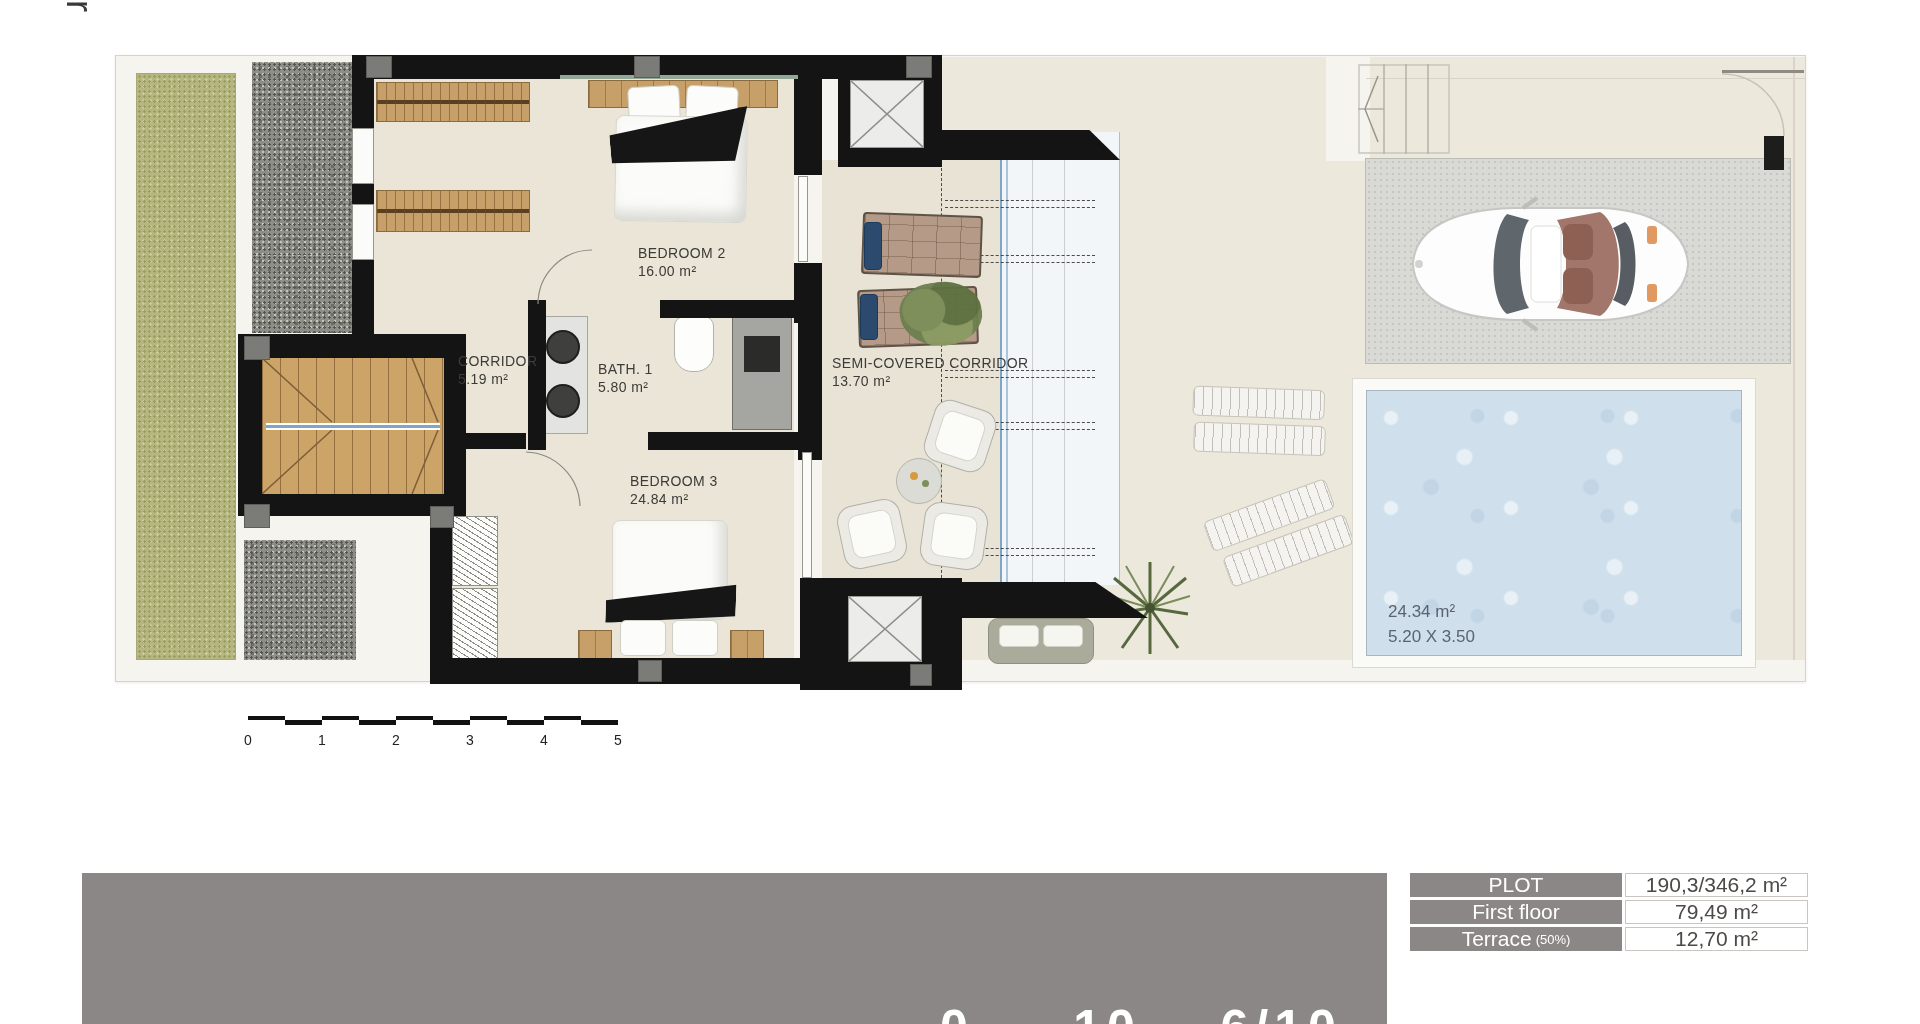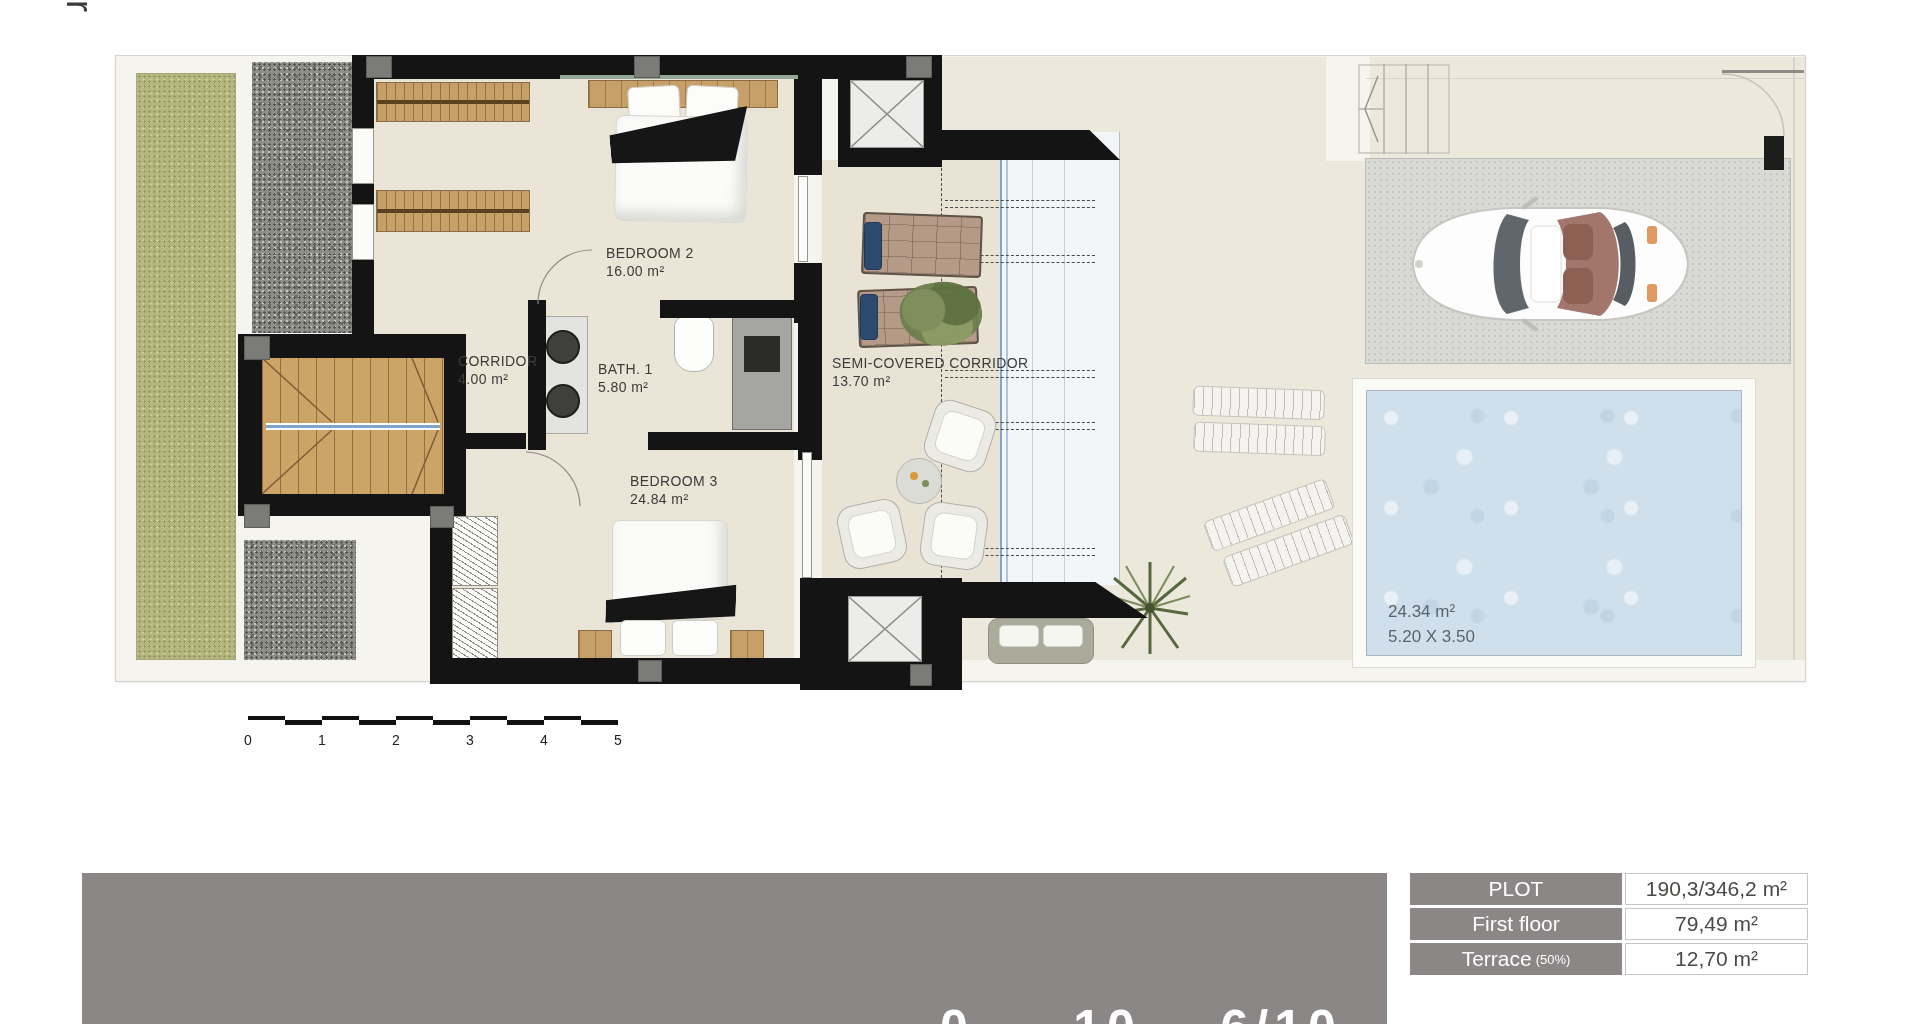--- a/index.html
+++ b/index.html
@@ -98,21 +98,21 @@
   .sb-seg{position:absolute;height:9px;width:37px}
   .sb-seg.t{background:linear-gradient(#111 0 4px,transparent 4px)}
   .sb-seg.b{background:linear-gradient(transparent 0 4px,#111 4px 8px)}
   .sb-num{position:absolute;top:732px;width:20px;text-align:center;font-size:14px;color:#222}
 
   
   .footer-band{left:82px;top:873px;width:1305px;height:151px;background:var(--table-gray);overflow:hidden}
   .footer-partial{position:absolute;left:858px;top:126px;font-size:50px;color:#fff;
     white-space:pre;letter-spacing:6px;font-weight:bold}
   .stable{left:1410px;top:873px;width:398px;height:151px;overflow:hidden}
-  .srow{display:flex;height:32px;margin-bottom:3px}
+  .srow{display:flex;height:24px;margin-bottom:3px}
   .scell-l{width:212px;background:var(--table-gray);color:#fff;display:flex;
     align-items:center;justify-content:center;font-size:21px}
   .scell-v{width:183px;margin-left:3px;background:#fff;color:#4c4946;border:1px solid #c9c6c2;
     display:flex;align-items:center;justify-content:center;font-size:21px}
   .suffix{font-size:13px;margin-left:4px}
 </style>
 </head>
 <body>
 
 <div id="stage">
@@ -321,27 +321,27 @@
         <line x1="72" y1="0" x2="0" y2="66" stroke="#8c8c88" stroke-width="1.5"></line>
       </svg>
   </div>
   <div class="abs shaftbox" style="left:848px;top:596px;width:74px;height:66px">
     <svg width="72" height="64">
         <line x1="0" y1="0" x2="72" y2="64" stroke="#8c8c88" stroke-width="1.5"></line>
         <line x1="72" y1="0" x2="0" y2="64" stroke="#8c8c88" stroke-width="1.5"></line>
       </svg>
   </div>
 
-  <div class="abs room-label" style="left:606px;top:244px">
+  <div class="abs room-label" style="left:638px;top:244px">
     <div>BEDROOM 2</div>
     <div>16.00 m²</div>
   </div>
   <div class="abs room-label" style="left:458px;top:352px">
     <div>CORRIDOR</div>
-    <div>4.00 m²</div>
+    <div>5.19 m²</div>
   </div>
   <div class="abs room-label" style="left:598px;top:360px">
     <div>BATH. 1</div>
     <div>5.80 m²</div>
   </div>
   <div class="abs room-label" style="left:630px;top:472px">
     <div>BEDROOM 3</div>
     <div>24.84 m²</div>
   </div>
   <div class="abs room-label" style="left:832px;top:354px">

